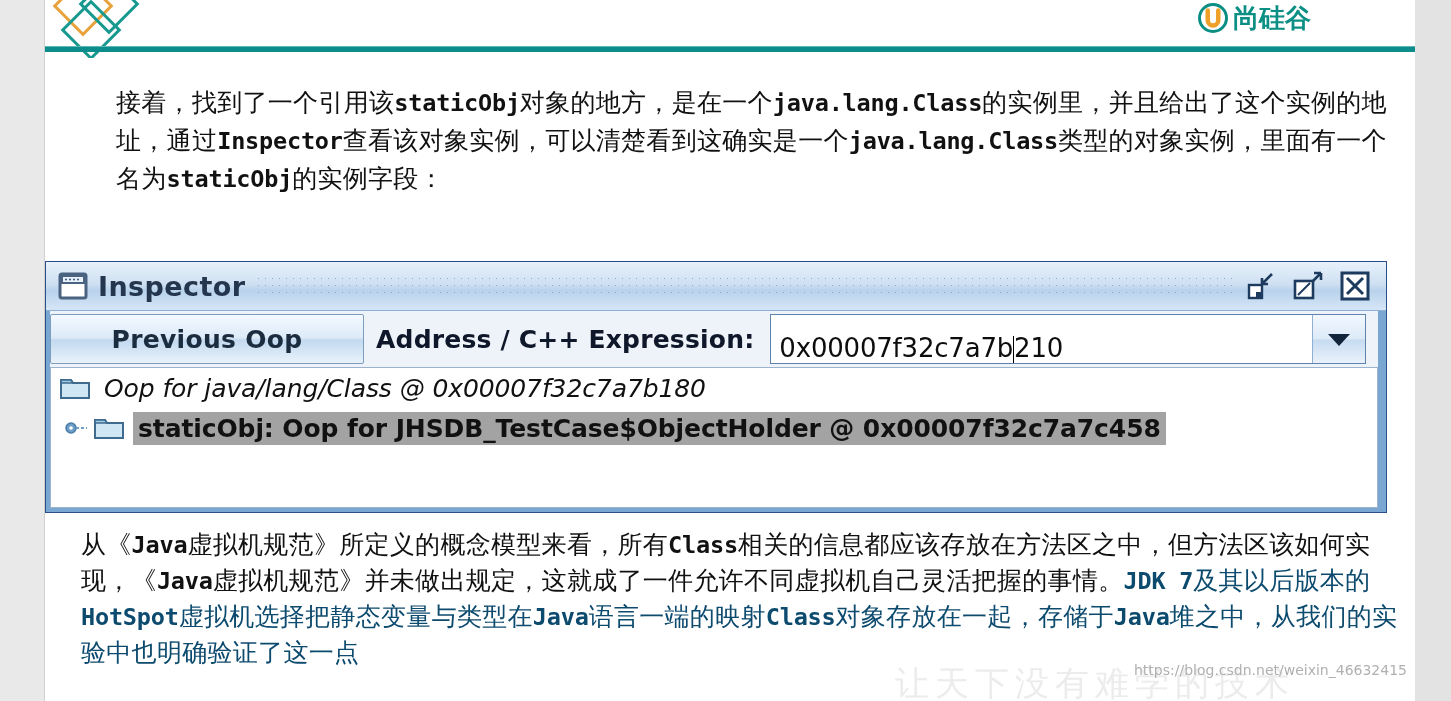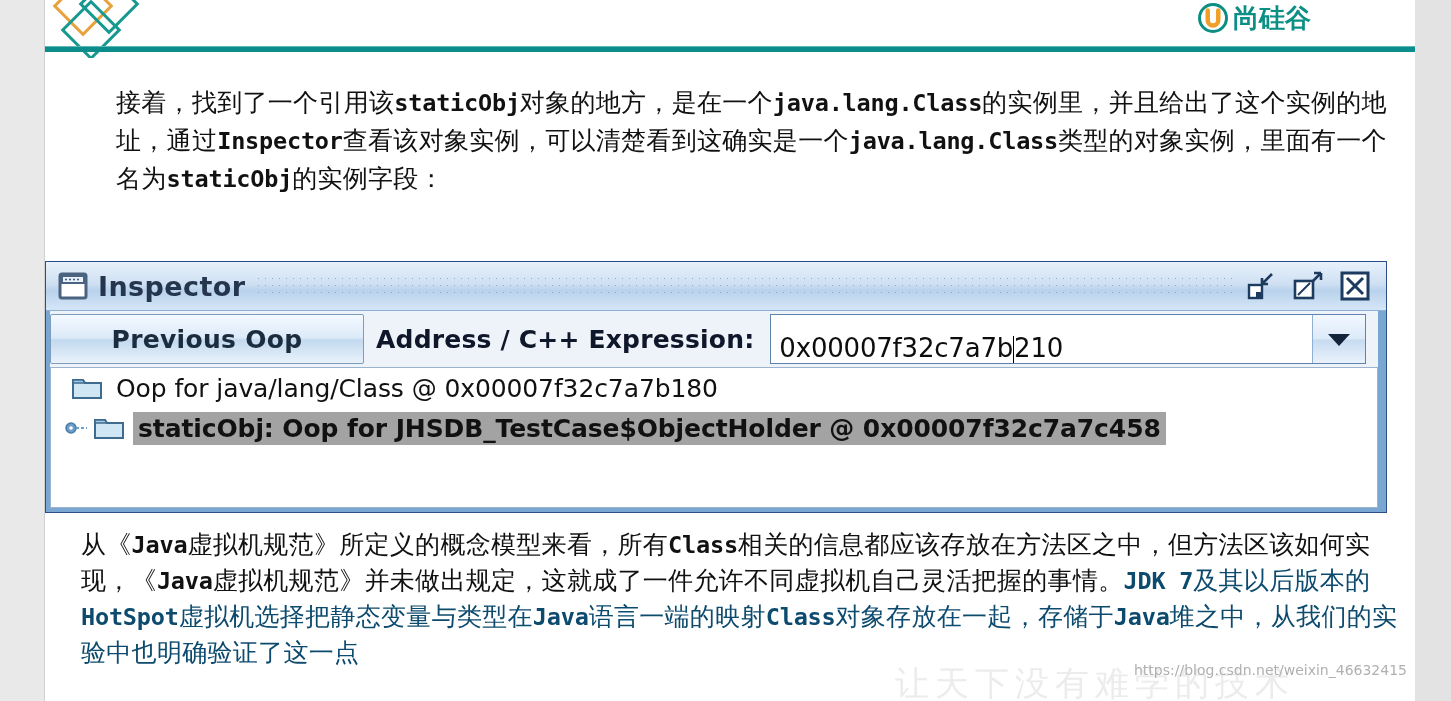--- a/index.html
+++ b/index.html
@@ -266,21 +266,21 @@
     display: flex;
     align-items: center;
     height: 40px;
     font-family: "DejaVu Sans", "Liberation Sans", sans-serif;
     font-size: 25px;
     color: #111111;
     letter-spacing: -0.1px;
     white-space: nowrap;
     cursor: default;
   }
-  .tree-row.root { padding-left: 20px; }
+  .tree-row.root { padding-left: 8px; font-style: italic; }
   .tree-row.child { padding-left: 14px; }
   .tree-text { padding: 2px 5px; }
   .tree-row.selected .tree-text {
     background: #a3a3a3;
     font-weight: bold;
   }
   .handle-icon {
     width: 26px; height: 18px;
     flex: 0 0 auto;
     margin-right: 2px;

